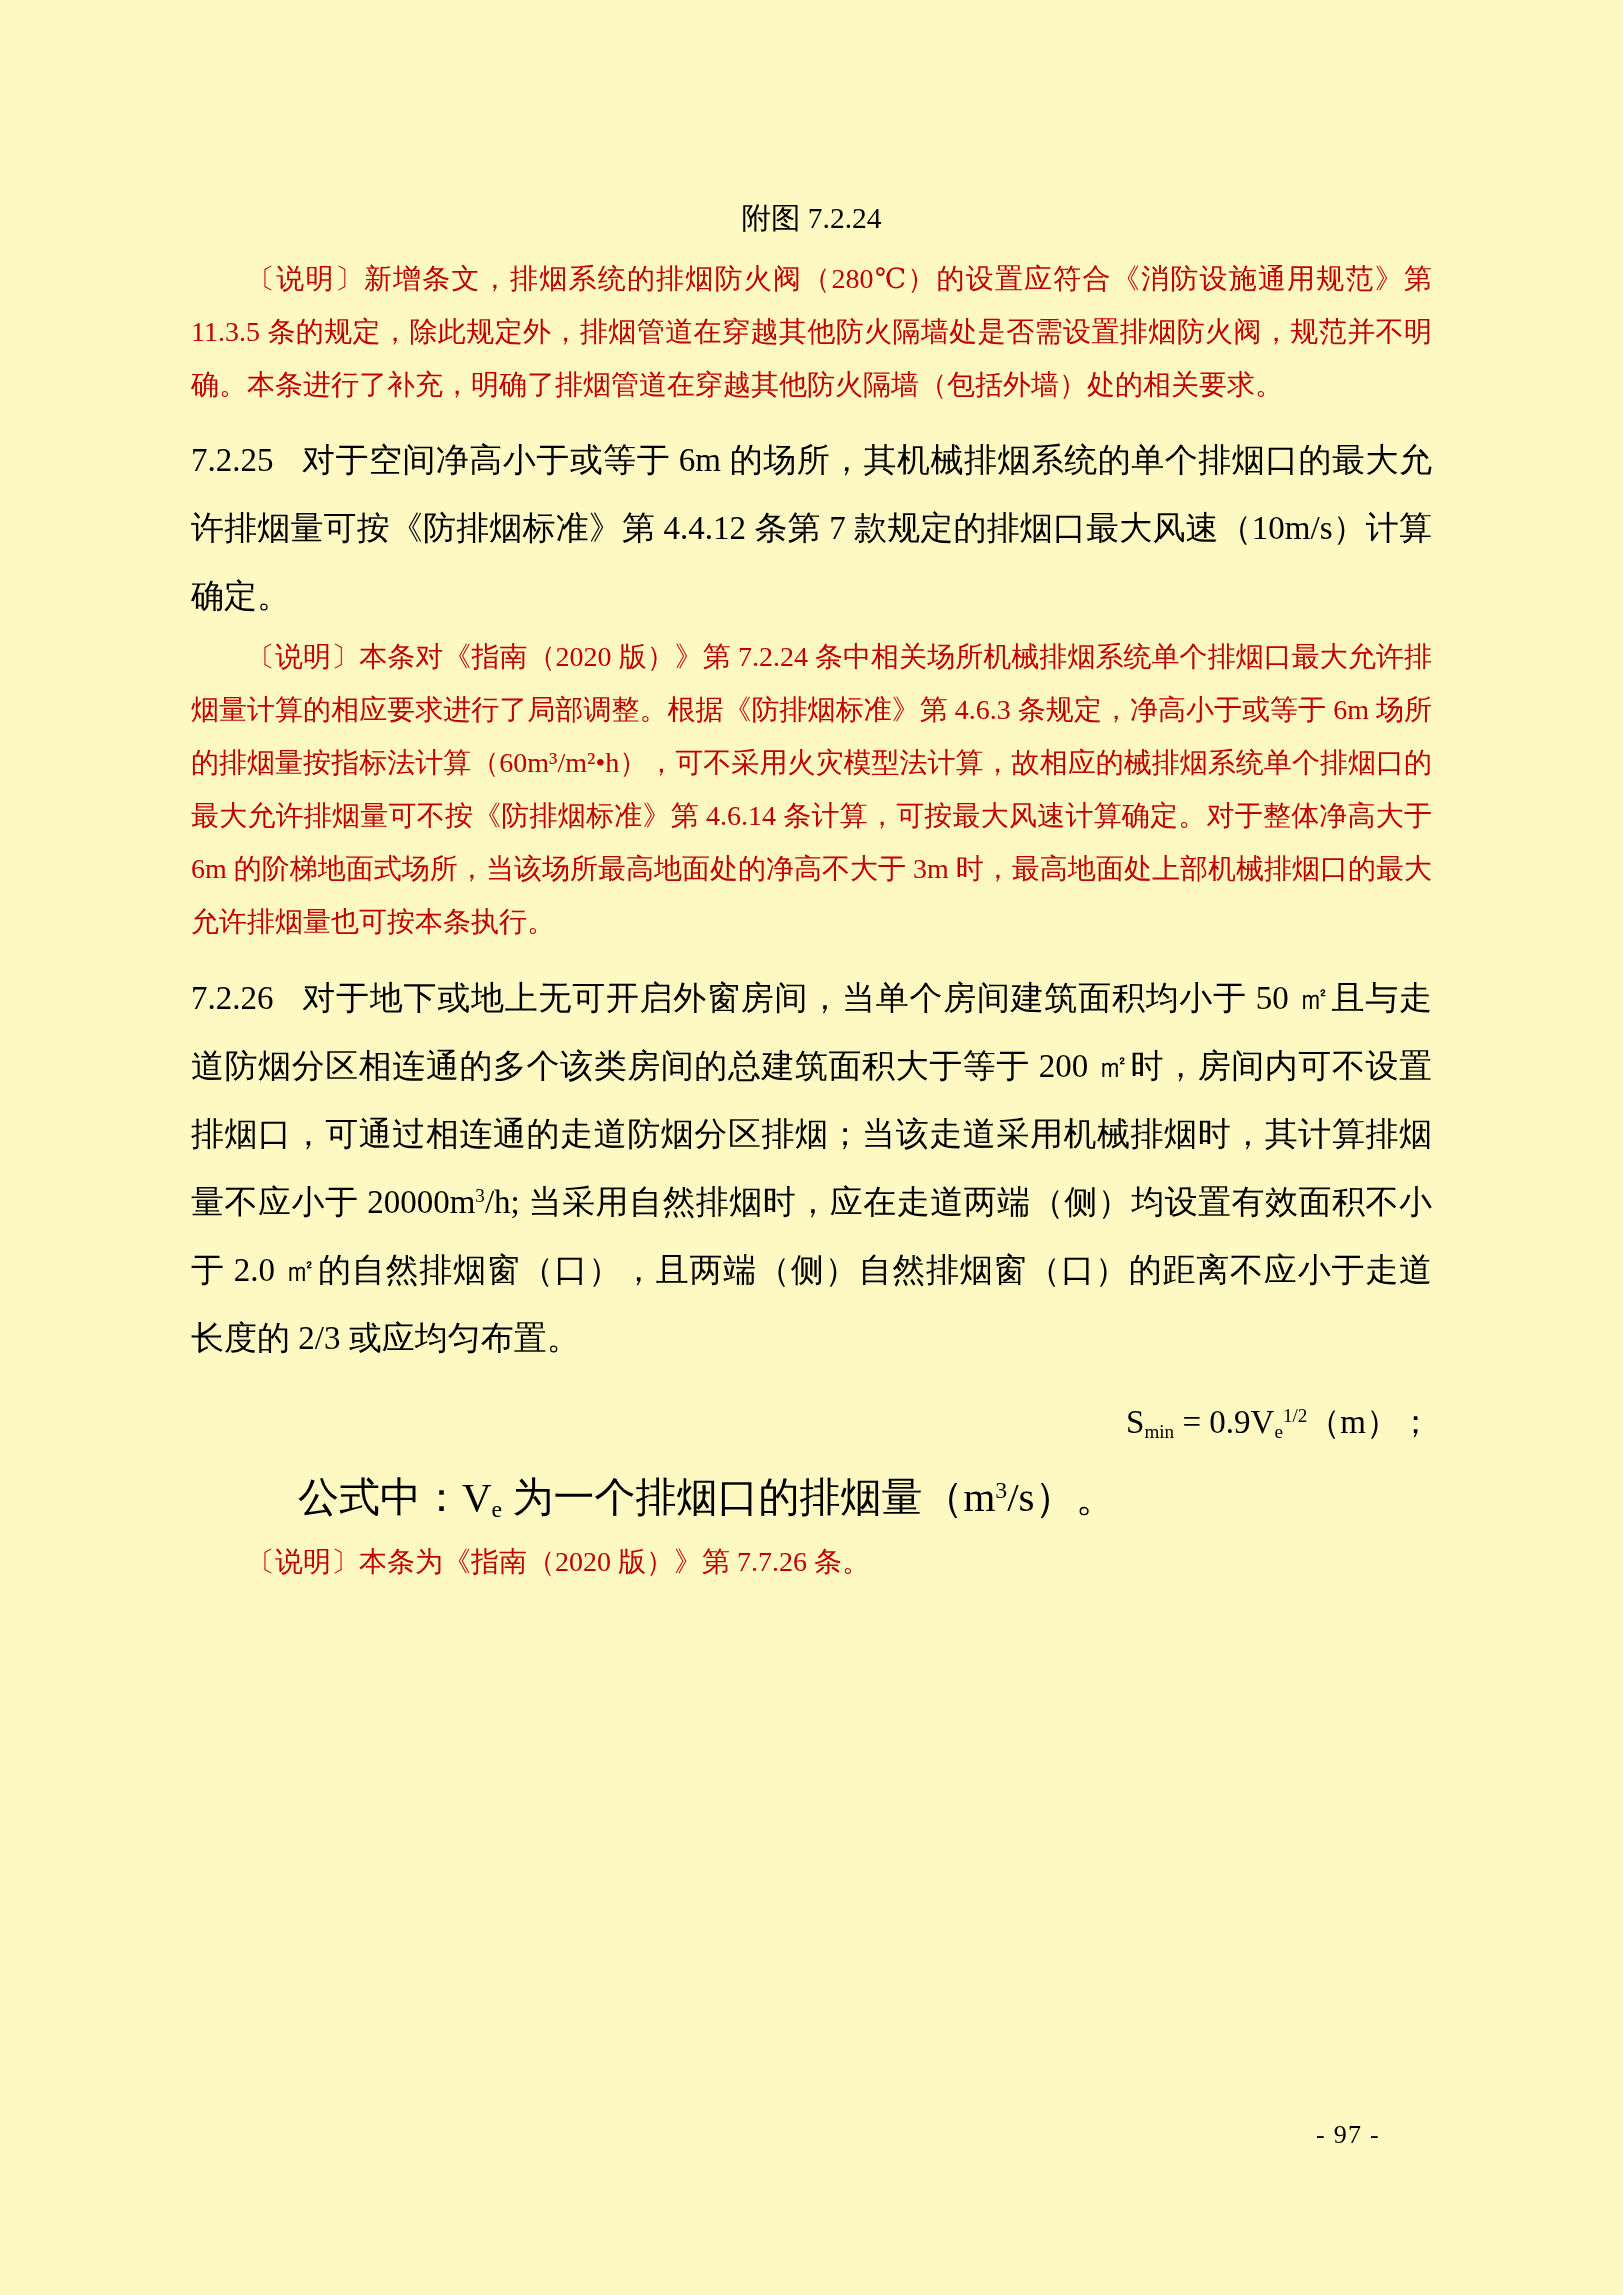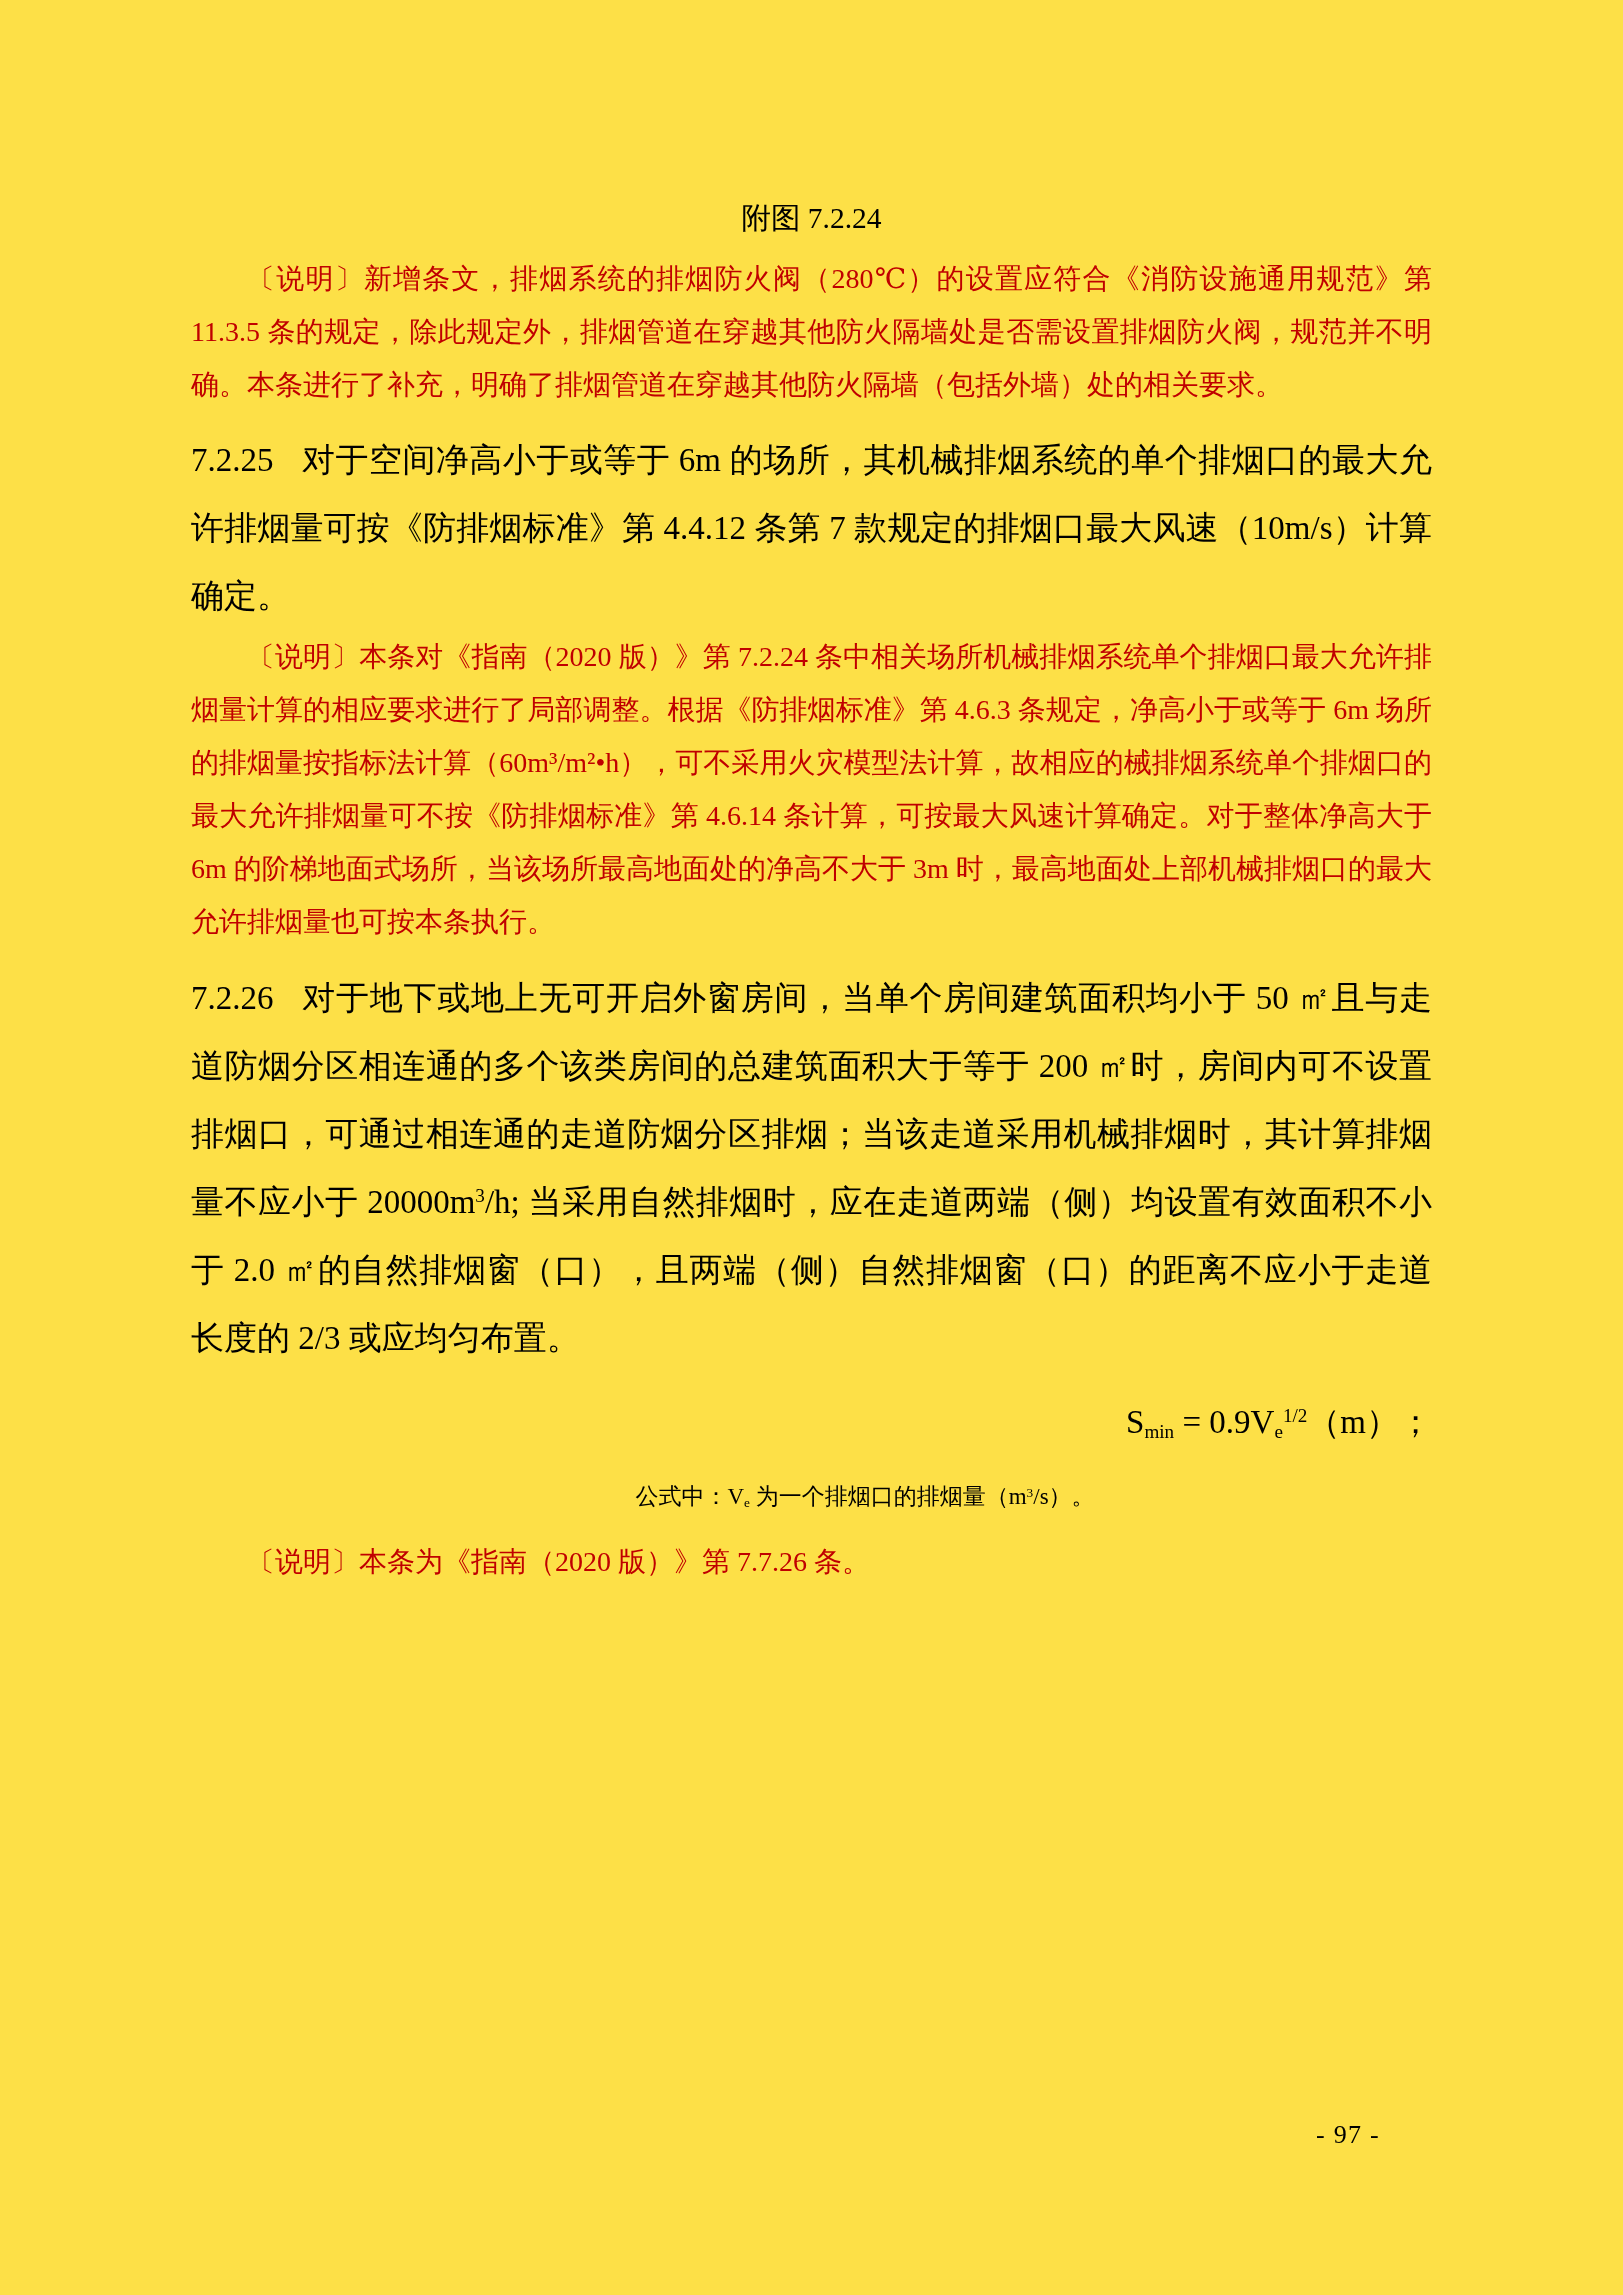--- a/index.html
+++ b/index.html
@@ -1,21 +1,21 @@
 <!DOCTYPE html>
 <html style="font-size:10.5px"><head>
 <meta charset="utf-8">
 <style>
   html, body { margin: 0; padding: 0; background: #888; }
   .page {
     position: relative;
     width: 1623px;
     height: 2295px;
     margin: 0 auto;
-    background: #fde047;
+    background: #fef9c3;
     font-family: "Liberation Serif", "DejaVu Serif", serif;
     color: #000000;
     overflow: hidden;
   }
   .content {
     position: absolute;
     left: 191px;
     right: 191px;
     top: 195px;
   }
@@ -45,26 +45,26 @@
   .mt-black { margin-top: 15.7px; }
   .mt-small { margin-top: 9.2px; }
   .formula {
     font-size: 33px;
     line-height: 64px;
     padding-left: 103px;
     margin-top: 18.3px;
     text-align: right;
   }
   .formula-expl {
-    font-size: 23px;
+    font-size: 41px;
     line-height: 64px;
     padding-left: 107px;
     margin-top: 10.5px;
     margin-bottom: 6.5px;
-    text-align: center;
+    text-align: left;
   }
   sup, sub {
     font-size: 58%;
     line-height: 0;
   }
   sup { vertical-align: 0.55em; }
   sub { vertical-align: -0.25em; }
   .page-number {
     position: absolute;
     top: 2119px;

